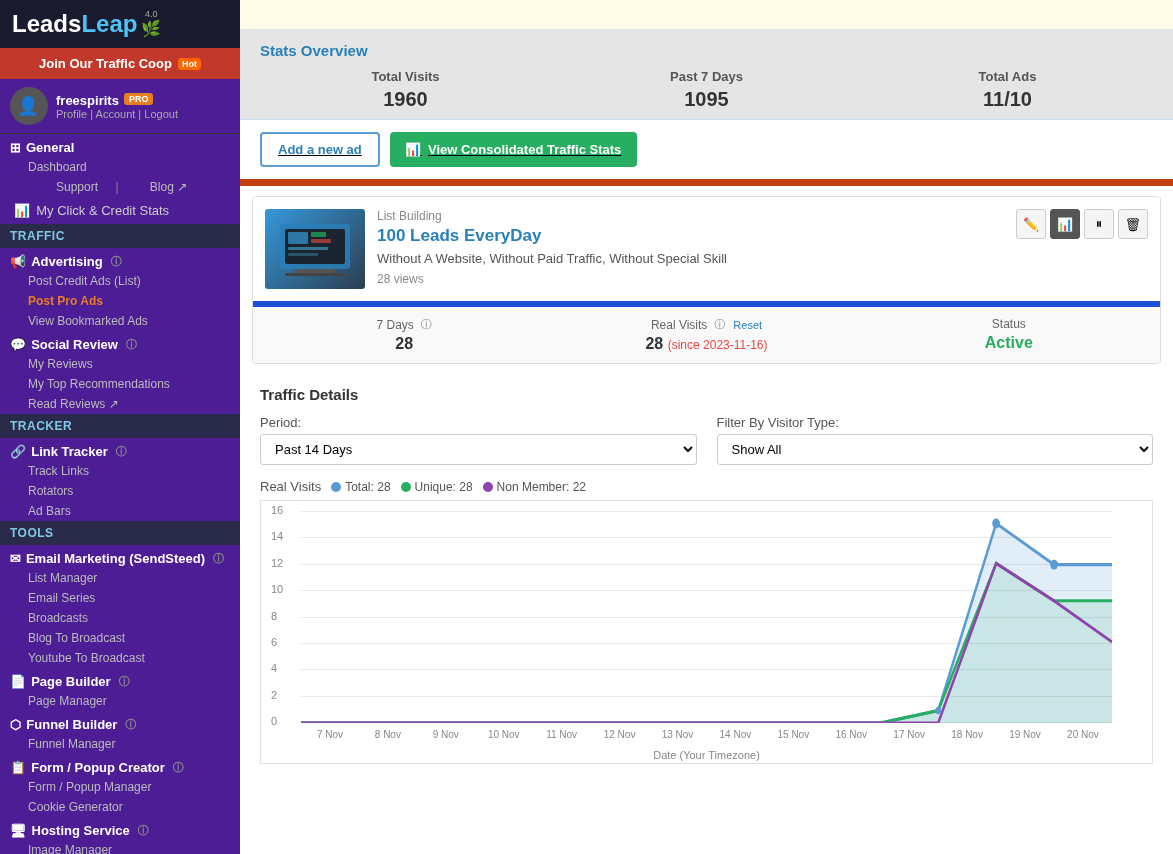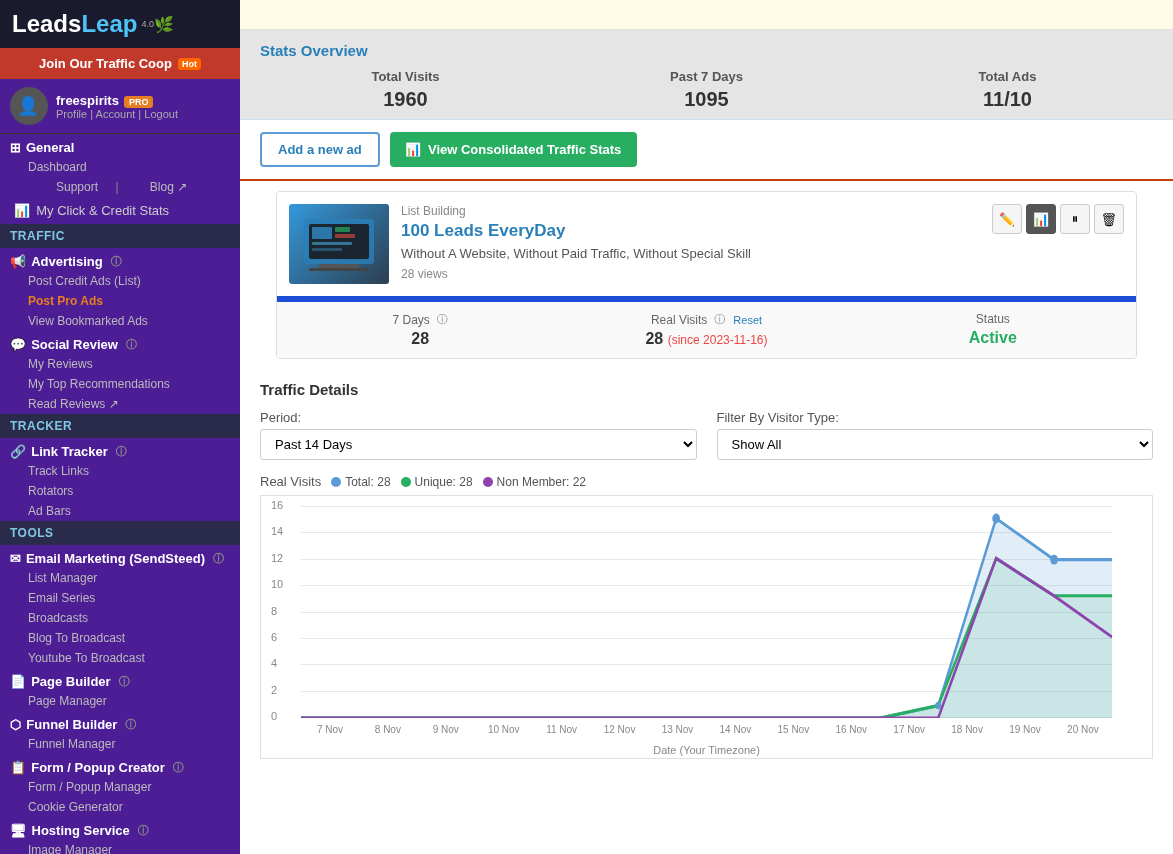--- a/index.html
+++ b/index.html
@@ -52,21 +52,21 @@
       padding: 8px 10px;
       gap: 8px;
       border-bottom: 1px solid #333;
     }
     .user-avatar {
       width: 38px; height: 38px; border-radius: 50%;
       background: #555; display: flex; align-items: center; justify-content: center;
       font-size: 18px; color: #fff; overflow: hidden;
     }
     .user-info { flex: 1; }
-    .user-name { color: #fff; font-weight: bold; font-size: 13px; display: flex; align-items: flex-end; gap: 5px; }
+    .user-name { color: #fff; font-weight: bold; font-size: 13px; display: flex; align-items: flex-start; gap: 5px; }
     .pro-badge {
       background: #e67e22;
       color: #fff;
       font-size: 9px;
       padding: 1px 5px;
       border-radius: 3px;
       font-weight: bold;
     }
     .user-links { font-size: 11px; color: #aaa; }
     .user-links a { color: #aaa; text-decoration: none; }
@@ -151,21 +151,22 @@
     .stat-col-value {
       color: #333;
       font-size: 20px;
       font-weight: bold;
     }
 
     .action-bar {
       padding: 12px 20px;
       display: flex;
       gap: 10px;
-      border-bottom: 2px solid #c2410c;
+      border-bottom: 7px solid #c2410c;
+      text-decoration: underline;
     }
     .btn-add-ad {
       background: #fff;
       border: 2px solid #5b9bd5;
       color: #2980b9;
       padding: 8px 16px;
       font-size: 13px;
       font-weight: bold;
       cursor: pointer;
       border-radius: 4px;
@@ -179,21 +180,21 @@
       font-weight: bold;
       cursor: pointer;
       border-radius: 4px;
       display: flex;
       align-items: center;
       gap: 6px;
     }
 
     
     .ad-card {
-      margin: 10px 36px;
+      margin: 10px 12px;
       border: 1px solid #ddd;
       border-radius: 4px;
       overflow: hidden;
     }
     .ad-card-header {
       display: flex;
       align-items: flex-start;
       padding: 12px;
       gap: 12px;
       background: #fff;
@@ -351,21 +352,21 @@
     }
   </style>
 </head>
 <body>
 
 <div id="sidebar">
 
   <div id="sidebar-logo">
     <div style="display:flex;align-items:center;gap:4px;">
       <span style="font-size:24px;font-weight:900;color:#fff;">Leads<span style="color:#4fc3f7;">Leap</span></span>
-      <div style="display:flex;flex-direction:row;align-items:center;">
+      <div style="display:flex;flex-direction:column;align-items:center;">
         <span style="font-size:9px;color:#aaa;line-height:1;">4.0</span>
         <span style="font-size:16px;">🌿</span>
       </div>
     </div>
   </div>
 
   <div class="sidebar-coop-btn">
     <span>Join Our Traffic Coop</span>
     <span class="hot-badge">Hot</span>
   </div>

